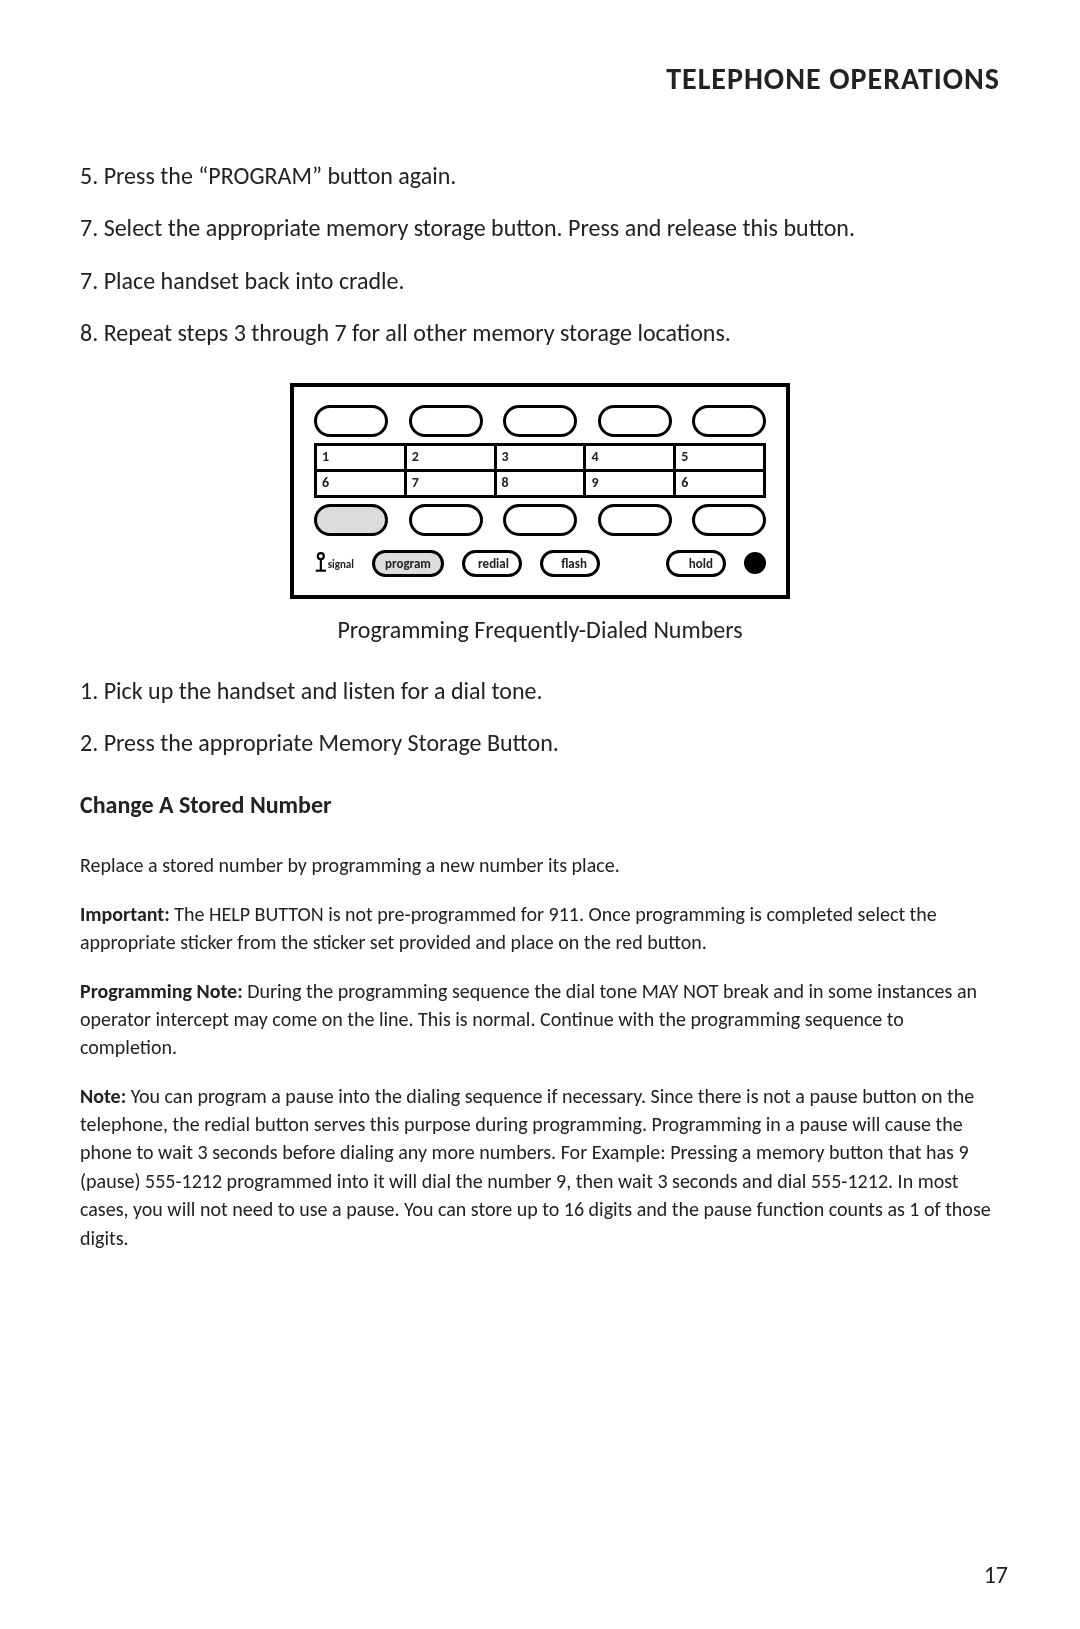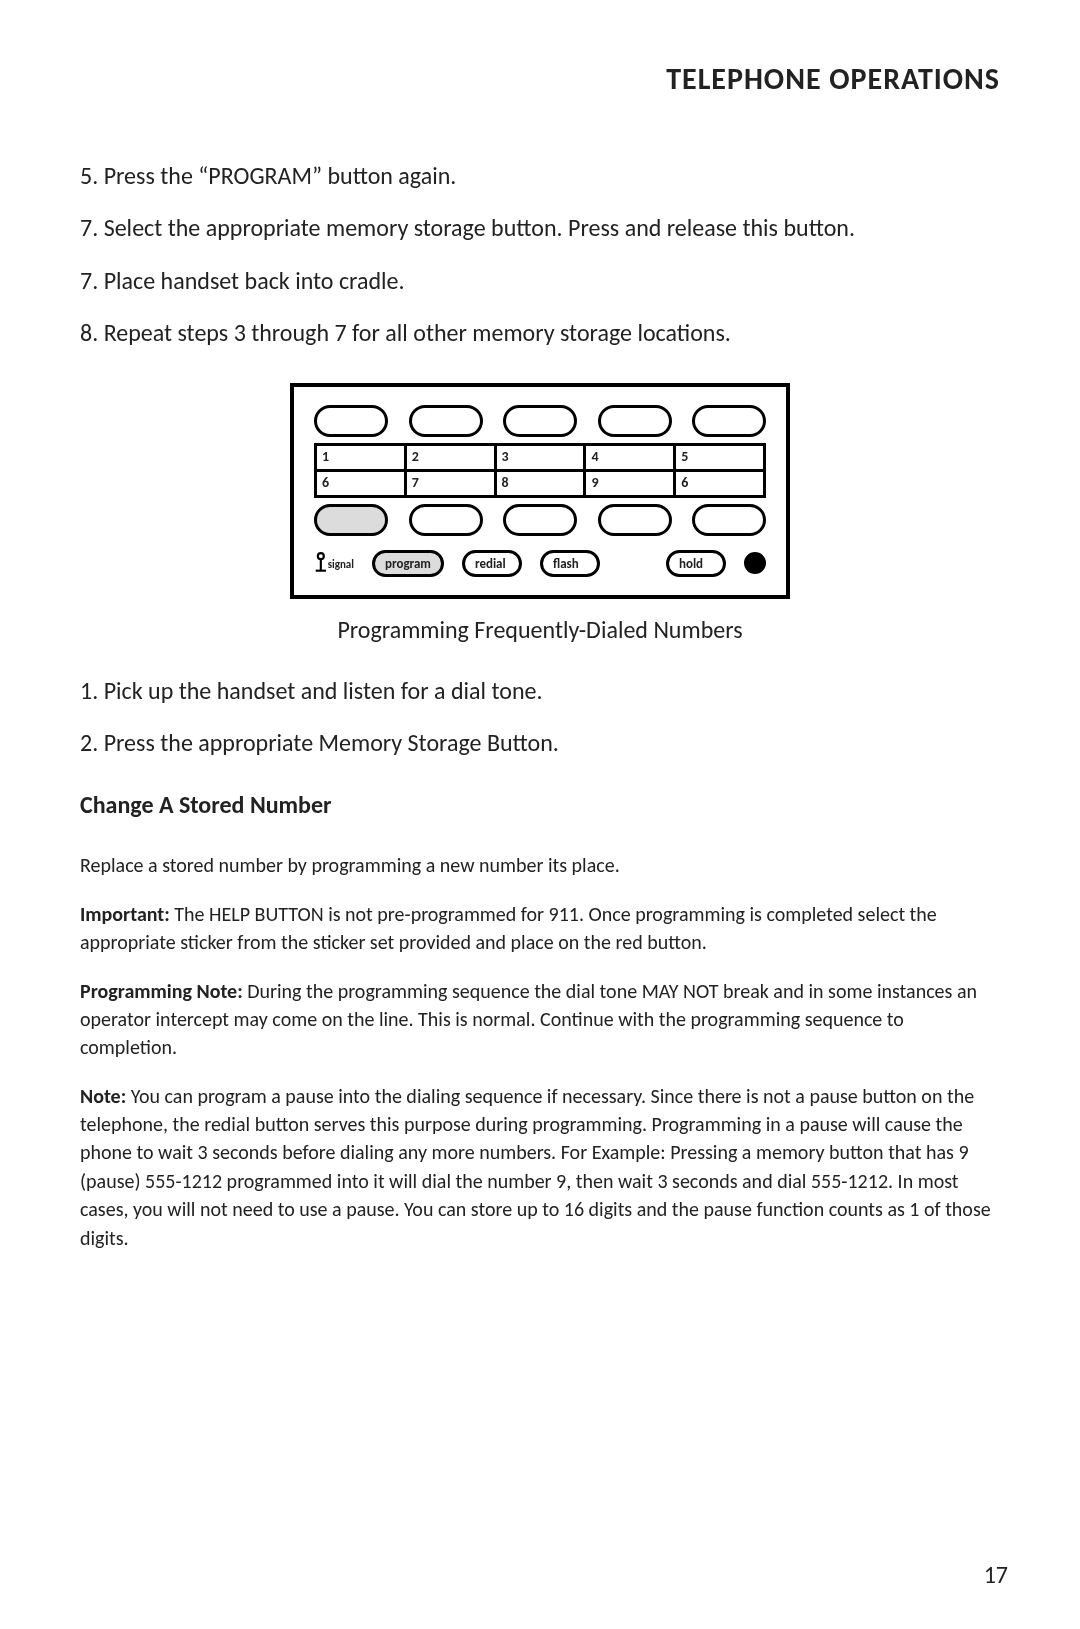--- a/index.html
+++ b/index.html
@@ -83,21 +83,21 @@
     width: 40px;
   }
   .siglabel { font-size: 11px; font-weight: bold; margin-top: 2px; }
   .btnpill {
     border: 3px solid #000;
     border-radius: 16px;
     font-size: 13px;
     font-weight: bold;
     padding: 3px 10px;
     min-width: 60px;
-    text-align: left;
+    text-align: right;
     box-sizing: border-box;
   }
   .btnpill.fill { background: #dcdcdc; }
   .dot {
     width: 22px;
     height: 22px;
     border-radius: 50%;
     background: #000;
   }
   .caption {

